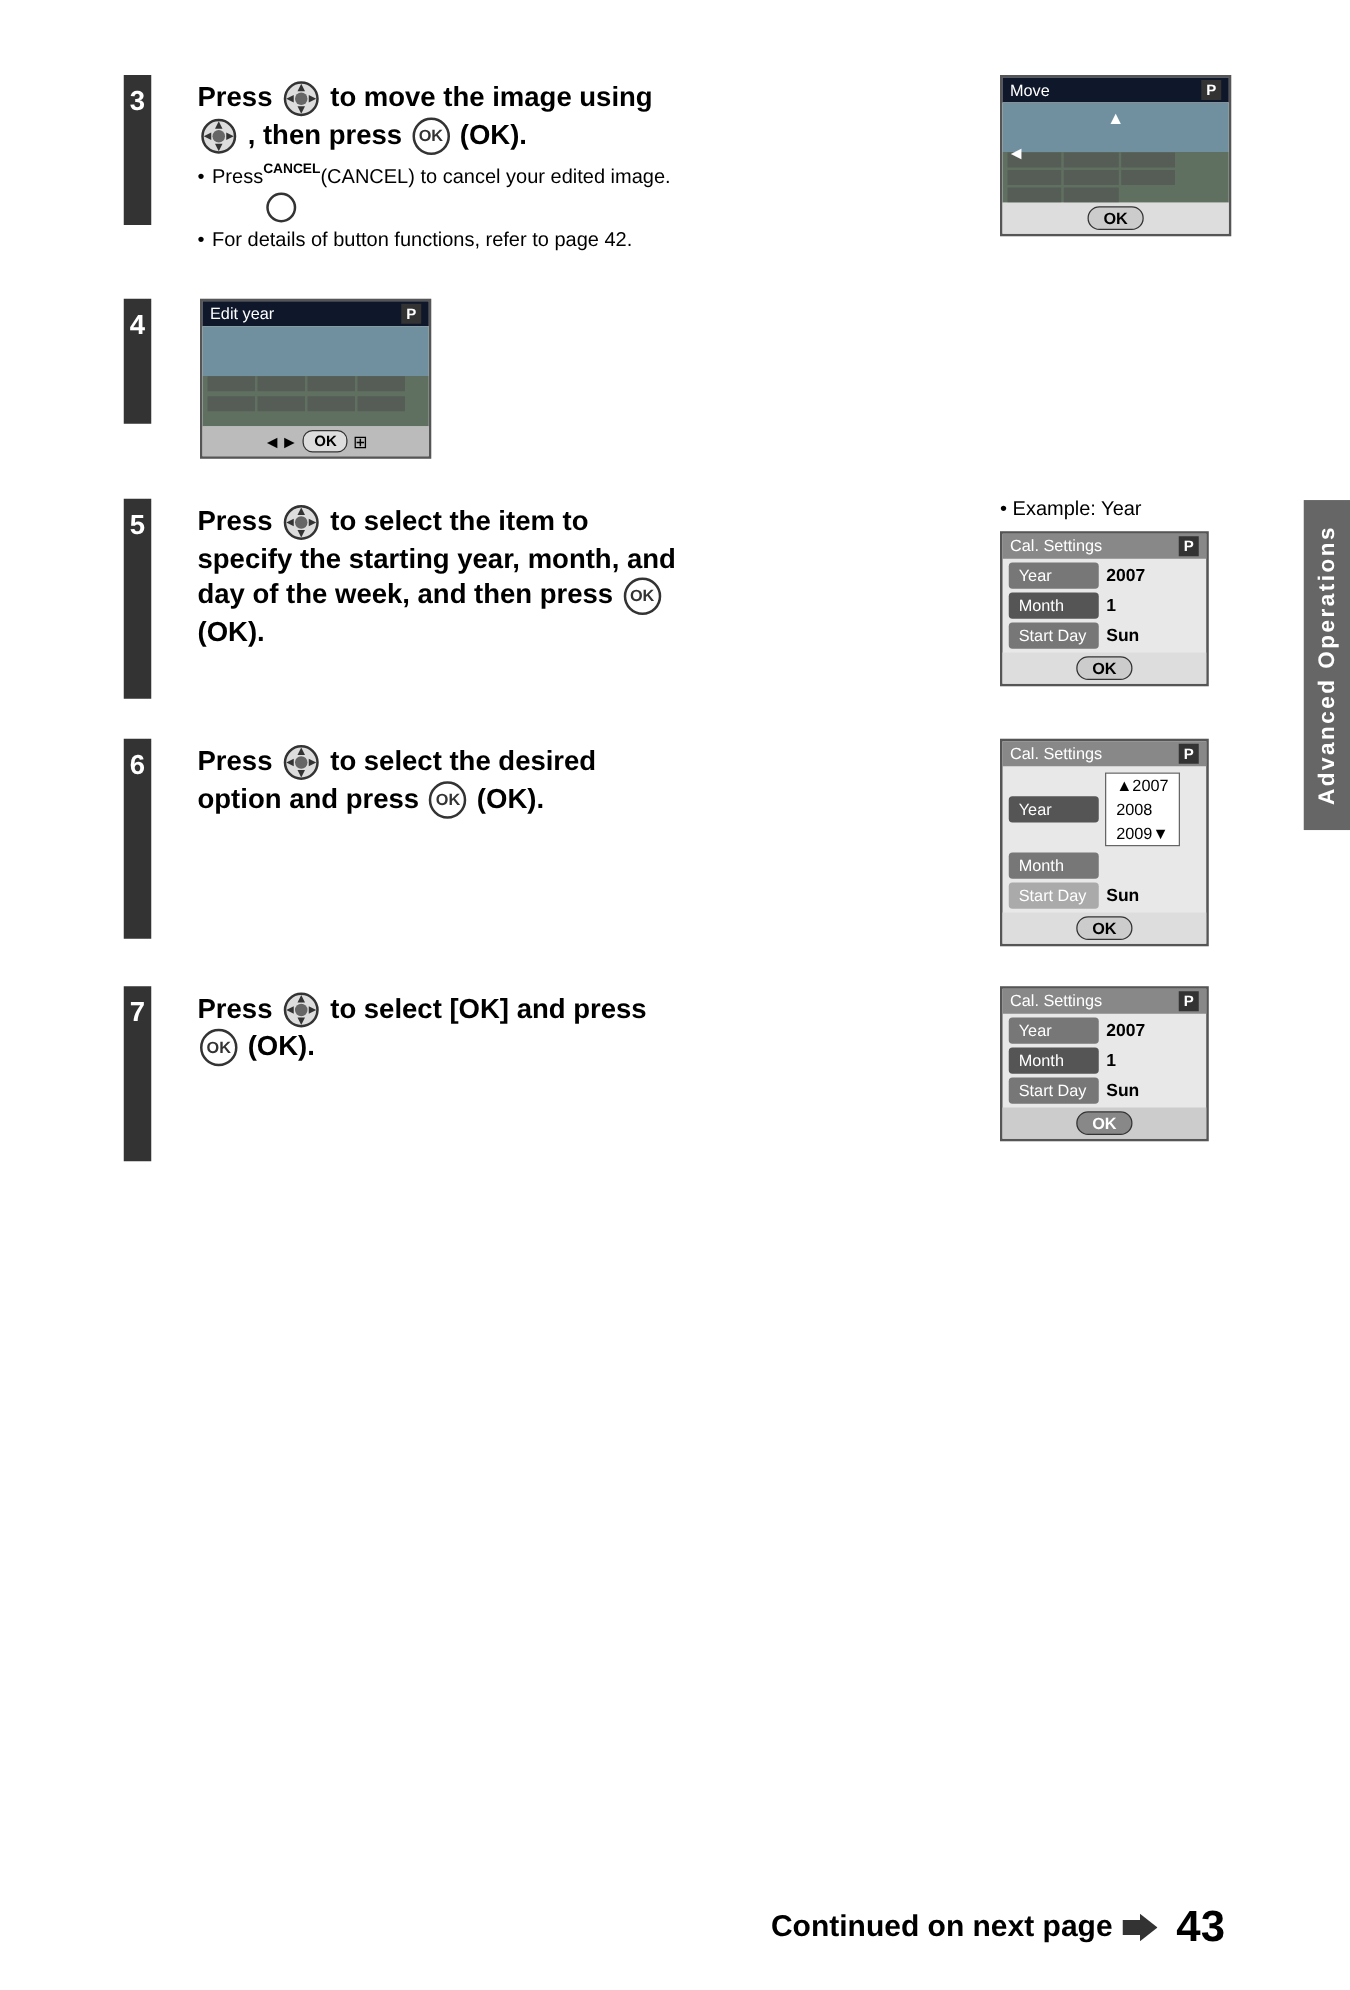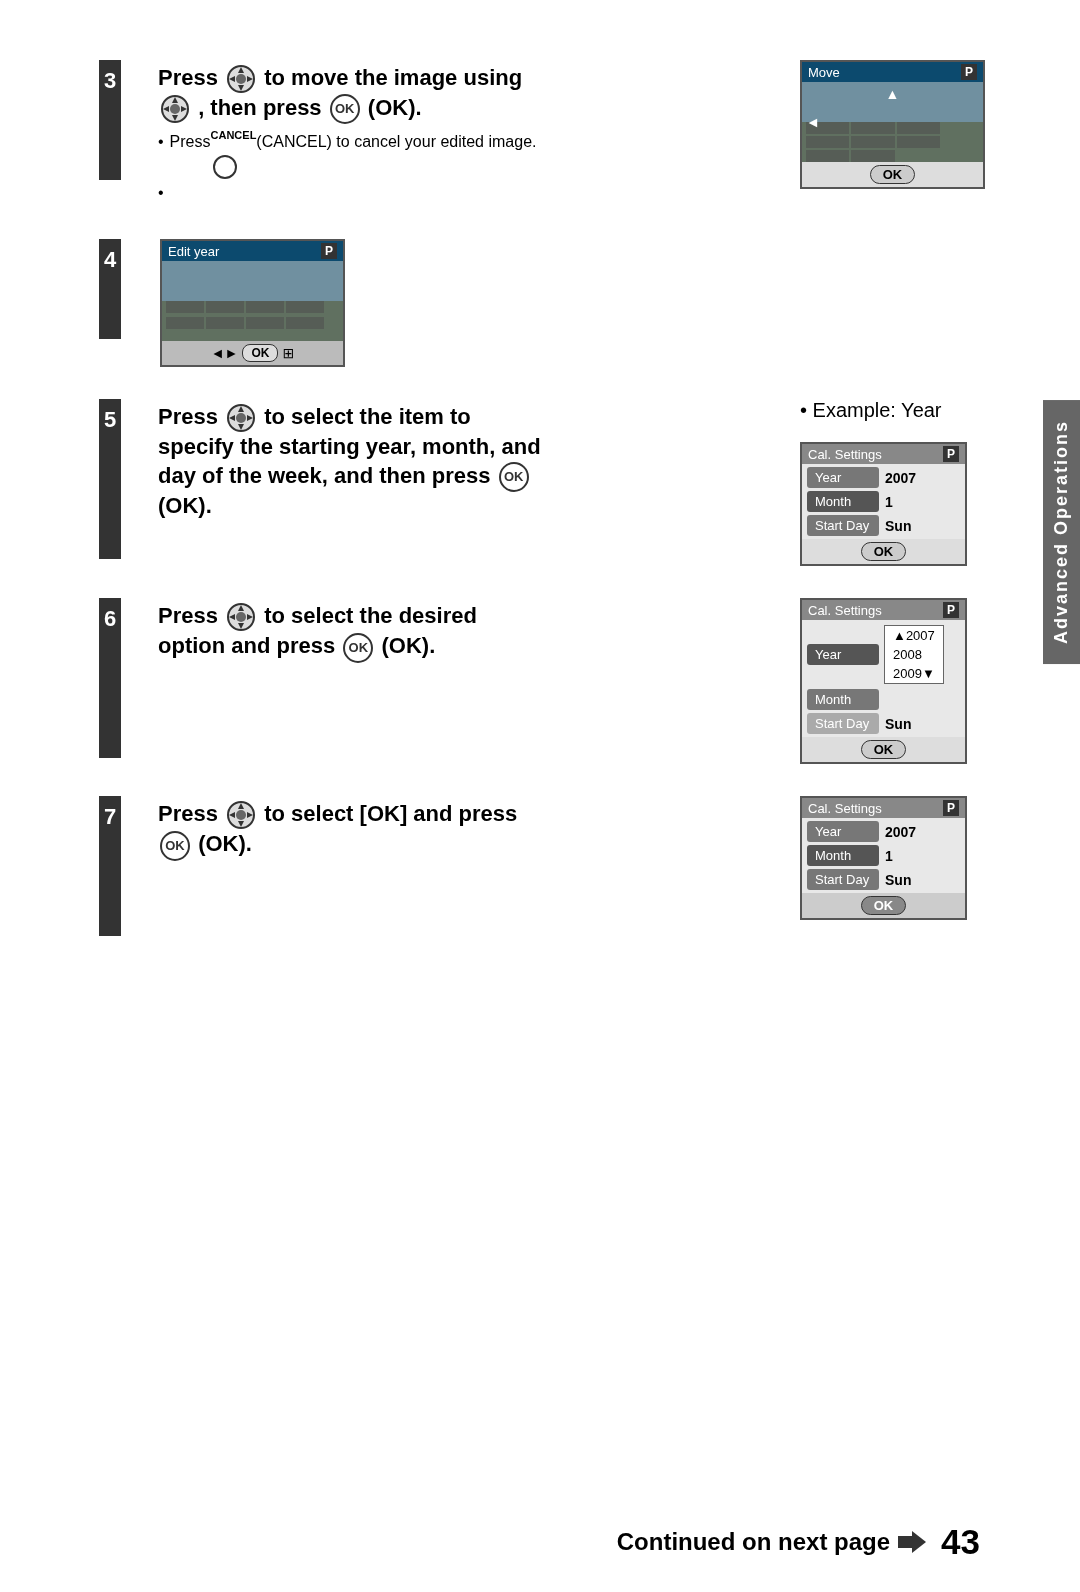--- a/index.html
+++ b/index.html
@@ -130,21 +130,21 @@
 
     
     .camera-screen {
       border: 2px solid #555;
       background: #e8e8e8;
       position: relative;
       width: 185px;
     }
 
     .screen-header {
-      background: #0c4a6e;
+      background: #0f172a;
       color: white;
       font-size: 13px;
       padding: 2px 6px;
       display: flex;
       justify-content: space-between;
       align-items: center;
     }
 
     .screen-header .icon-p {
       background: #333;
@@ -244,22 +244,22 @@
       border: 1.5px solid #333;
       border-radius: 8px;
       padding: 1px 8px;
       background: #ddd;
       font-size: 12px;
       font-weight: bold;
     }
 
     
     .example-label {
-      font-size: 20px;
-      margin-bottom: 20px;
+      font-size: 16px;
+      margin-bottom: 8px;
     }
 
     
     .dropdown-list {
       background: #fff;
       border: 1px solid #666;
       margin: 2px 5px;
       font-size: 13px;
     }
 
@@ -365,20 +365,21 @@
           <span class="bullet">•</span>
           <span>Press </span>
           <span class="cancel-wrapper">
             <span style="font-size:11px;position:relative;top:-8px;left:0;font-weight:bold;">CANCEL</span><br>
             <span class="icon-cancel"></span>
           </span>
           <span> (CANCEL) to cancel your edited image.</span>
         </div>
         <div class="step-note-item">
           <span class="bullet">•</span>
+          <span>For details of button functions, refer to page 42.</span>
         </div>
       </div>
     </div>
     <div class="step-image">
       <div class="camera-screen">
         <div class="screen-header">
           <span>Move</span>
           <span class="icon-p">P</span>
         </div>
         <div class="screen-image-area">

